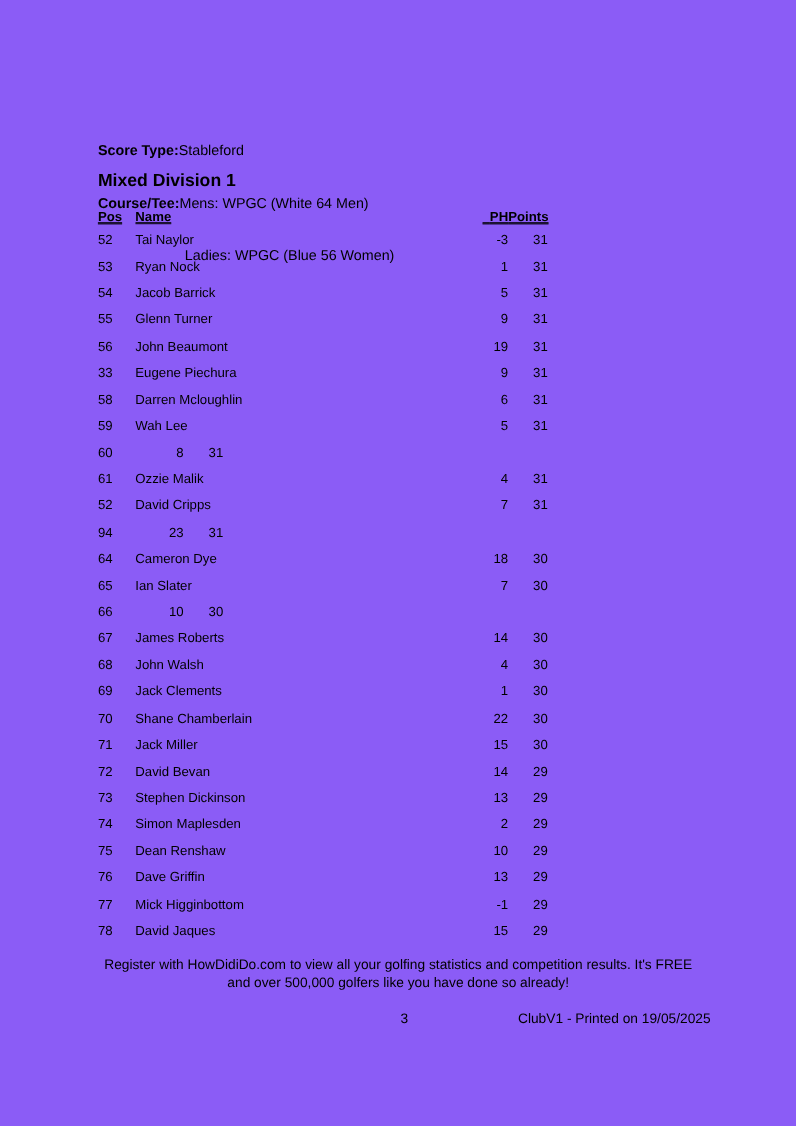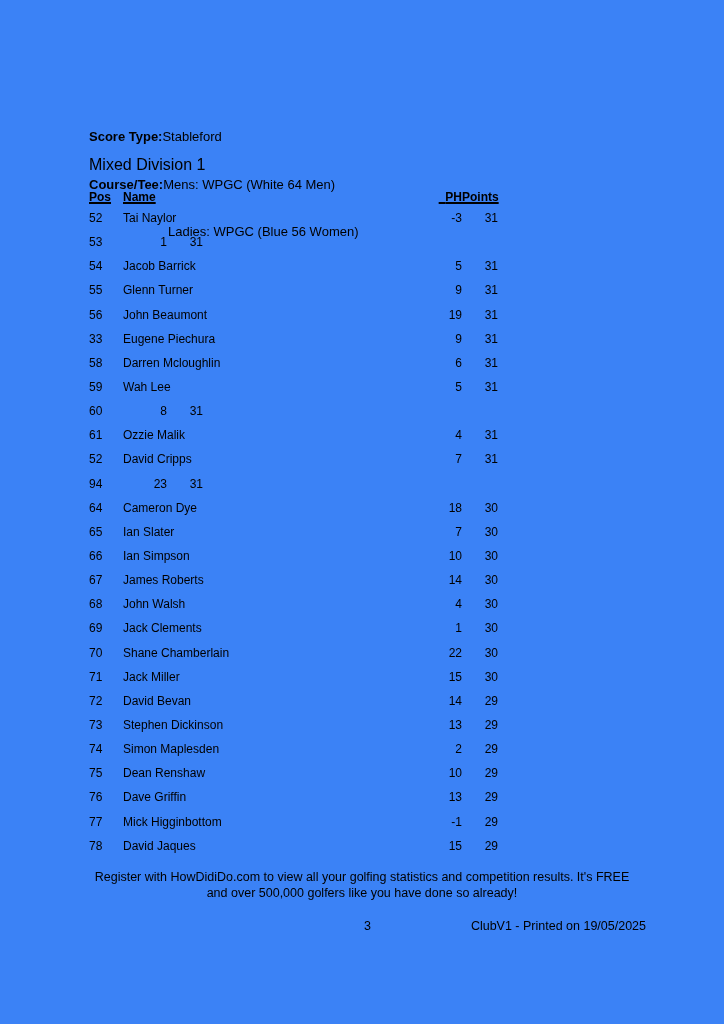--- a/index.html
+++ b/index.html
@@ -5,21 +5,21 @@
   * { margin: 0; padding: 0; box-sizing: border-box; }
   html, body { background: #ffffff; }
   body {
     font-family: "Liberation Sans", sans-serif;
     color: #000000;
   }
   .page {
     position: relative;
     width: 724px;
     height: 1024px;
-    background: #3b82f6;
+    background: #8b5cf6;
     overflow: hidden;
   }
 
   
   .meta {
     position: absolute;
     left: 89px;
     top: 98px;
     font-size: 13px;
     line-height: 15.7px;
@@ -27,21 +27,21 @@
   }
   .meta .b { font-weight: bold; }
   .meta-line-ladies { padding-left: 79px; }
 
   
   .title {
     position: absolute;
     left: 89px;
     top: 156px;
     font-size: 16px;
-    font-weight: normal;
+    font-weight: bold;
   }
 
   
   .table {
     position: absolute;
     left: 89px;
     top: 190px;
     width: 409px;
     font-size: 12px;
   }
@@ -122,20 +122,21 @@
 
         <div class="row">
           <span class="c-pos">52</span>
           <span class="c-name">Tai Naylor</span>
           <span class="c-ph">-3</span>
           <span class="c-points">31</span>
         </div>
 
         <div class="row">
           <span class="c-pos">53</span>
+          <span class="c-name">Ryan Nock</span>
           <span class="c-ph">1</span>
           <span class="c-points">31</span>
         </div>
 
         <div class="row">
           <span class="c-pos">54</span>
           <span class="c-name">Jacob Barrick</span>
           <span class="c-ph">5</span>
           <span class="c-points">31</span>
         </div>
@@ -210,21 +211,20 @@
 
         <div class="row">
           <span class="c-pos">65</span>
           <span class="c-name">Ian Slater</span>
           <span class="c-ph">7</span>
           <span class="c-points">30</span>
         </div>
 
         <div class="row">
           <span class="c-pos">66</span>
-          <span class="c-name">Ian Simpson</span>
           <span class="c-ph">10</span>
           <span class="c-points">30</span>
         </div>
 
         <div class="row">
           <span class="c-pos">67</span>
           <span class="c-name">James Roberts</span>
           <span class="c-ph">14</span>
           <span class="c-points">30</span>
         </div>

